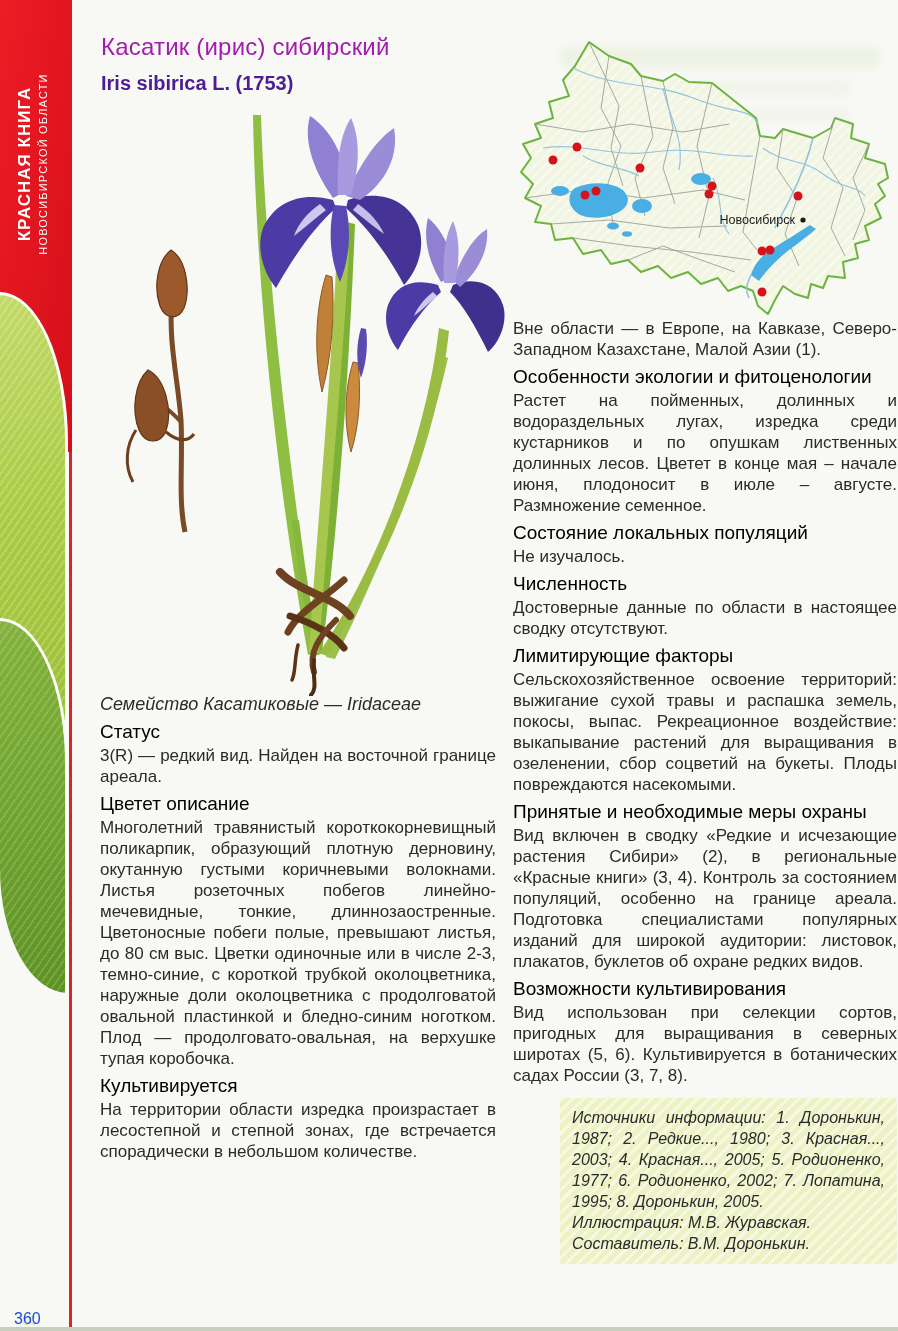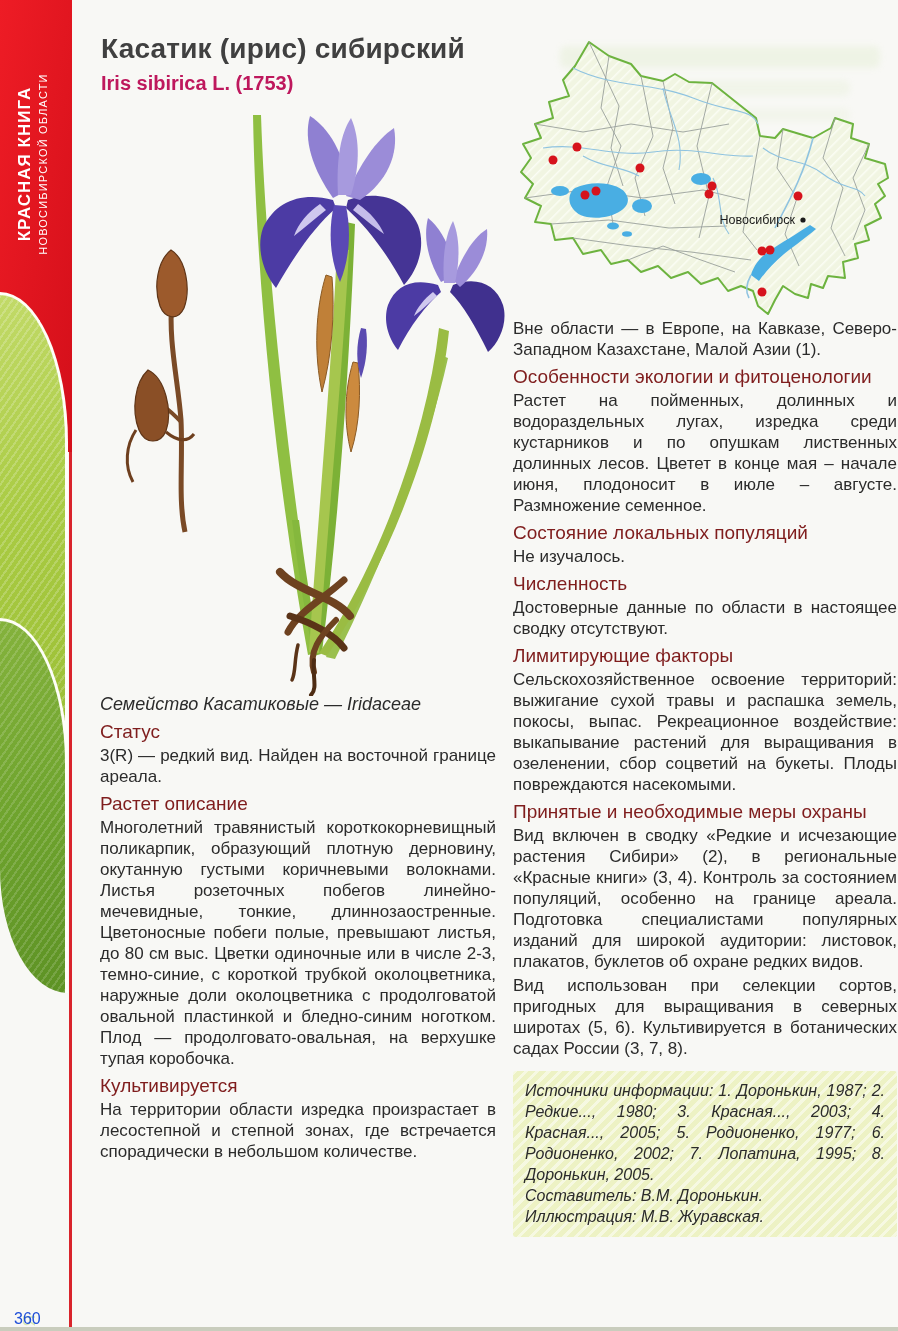--- a/index.html
+++ b/index.html
@@ -51,45 +51,45 @@
   .book-title{color:#ffffff;font-weight:bold;font-size:17px;letter-spacing:1px;}
   .book-subtitle{color:#ffffff;font-size:11px;letter-spacing:1.2px;}
   .rot-lgreen{left:-116px;top:498px;width:300px;height:28px;
     color:#edf6d6;font-weight:bold;font-size:16px;letter-spacing:1px;}
   .rot-dgreen{left:-116px;top:730px;width:300px;height:26px;
     color:#d6e8b4;font-size:16px;letter-spacing:2px;}
   .page-number{position:absolute;left:14px;top:1310px;font-size:16px;color:#1d4ed8;}
   .bottom-edge{position:absolute;left:0;bottom:0;width:898px;height:4px;background:#c9cdbd;}
 
   
-  .title{position:absolute;left:101px;top:33px;font-size:28px;font-weight:bold;color:#404040;letter-spacing:.2px;}
-  .latin{position:absolute;left:101px;top:72px;font-size:20px;font-weight:bold;color:#be185d;}
+  .title{position:absolute;left:101px;top:33px;font-size:24px;font-weight:normal;color:#a21caf;letter-spacing:.2px;}
+  .latin{position:absolute;left:101px;top:72px;font-size:20px;font-weight:bold;color:#4c1d95;}
 
   
   .ghost{position:absolute;background:#d9e8c2;opacity:.30;filter:blur(3px);border-radius:6px;}
   .ghost1{left:560px;top:46px;width:320px;height:22px;}
   .ghost2{left:600px;top:80px;width:250px;height:16px;opacity:.22;}
   .ghost3{left:560px;top:108px;width:290px;height:14px;opacity:.18;}
 
   
   .col{position:absolute;font-size:17px;line-height:21px;text-align:justify;}
   .col-left{left:100px;top:694px;width:396px;}
   .col-right{left:513px;top:318px;width:384px;}
   .family{font-style:italic;font-size:18px;margin:0 0 4px 0;text-align:left;}
-  h3.sec{font-size:19px;line-height:22px;font-weight:normal;color:#7f1d1d;margin:6px 0 2px 0;text-align:left;}
+  h3.sec{font-size:19px;line-height:22px;font-weight:normal;color:#000000;margin:6px 0 2px 0;text-align:left;}
   p.body{margin:0 0 3px 0;}
   .sources{
     margin-top:12px;
     background:
       repeating-linear-gradient(135deg,rgba(255,255,255,.5) 0 3px,rgba(255,255,255,0) 3px 8px),
       #edf2c4;
     border-radius:3px;
     padding:9px 12px 10px 12px;
     font-style:italic;
-    font-size:16px;line-height:21px;
+    font-size:16px;line-height:21px;margin-left:47px;
   }
   .sources p{margin:0;}
 
   
   .map-wrap{position:absolute;left:513px;top:28px;width:384px;height:288px;}
   .plant-wrap{position:absolute;left:108px;top:100px;width:398px;height:596px;}
 </style>
 </head>
 <body>
 
@@ -252,21 +252,21 @@
       </g>
     </svg>
   </div>
 
   <div class="col col-left">
     <p class="family">Семейство Касатиковые — Iridaceae</p>
 
     <h3 class="sec">Статус</h3>
     <p class="body">3(R) — редкий вид. Найден на восточной границе ареала.</p>
 
-    <h3 class="sec">Растет описание</h3>
+    <h3 class="sec">Цветет описание</h3>
     <p class="body">Многолетний травянистый короткокорневищный поликарпик, образующий плотную дерновину, окутанную густыми коричневыми волокнами. Листья розеточных побегов линейно-мечевидные, тонкие, длиннозаостренные. Цветоносные побеги полые, превышают листья, до 80 см выс. Цветки одиночные или в числе 2-3, темно-синие, с короткой трубкой околоцветника, наружные доли околоцветника с продолговатой овальной пластинкой и бледно-синим ноготком. Плод — продолговато-овальная, на верхушке тупая коробочка.</p>
 
     <h3 class="sec">Культивируется</h3>
     <p class="body">На территории области изредка произрастает в лесостепной и степной зонах, где встречается спорадически в небольшом количестве.</p>
   </div>
 
   <div class="col col-right">
     <p class="body">Вне области — в Европе, на Кавказе, Северо-Западном Казахстане, Малой Азии (1).</p>
 
     <h3 class="sec">Особенности экологии и фитоценологии</h3>
@@ -277,22 +277,23 @@
 
     <h3 class="sec">Численность</h3>
     <p class="body">Достоверные данные по области в настоящее сводку отсутствуют.</p>
 
     <h3 class="sec">Лимитирующие факторы</h3>
     <p class="body">Сельскохозяйственное освоение территорий: выжигание сухой травы и распашка земель, покосы, выпас. Рекреационное воздействие: выкапывание растений для выращивания в озеленении, сбор соцветий на букеты. Плоды повреждаются насекомыми.</p>
 
     <h3 class="sec">Принятые и необходимые меры охраны</h3>
     <p class="body">Вид включен в сводку «Редкие и исчезающие растения Сибири» (2), в региональные «Красные книги» (3, 4). Контроль за состоянием популяций, особенно на границе ареала. Подготовка специалистами популярных изданий для широкой аудитории: листовок, плакатов, буклетов об охране редких видов.</p>
 
+    <h3 class="sec">Возможности культивирования</h3>
     <p class="body">Вид использован при селекции сортов, пригодных для выращивания в северных широтах (5, 6). Культивируется в ботанических садах России (3, 7, 8).</p>
 
     <div class="sources">
       <p>Источники информации: 1. Доронькин, 1987; 2. Редкие..., 1980; 3. Красная..., 2003; 4. Красная..., 2005; 5. Родионенко, 1977; 6. Родионенко, 2002; 7. Лопатина, 1995; 8. Доронькин, 2005.</p>
+      <p>Иллюстрация: М.В. Журавская.</p>
       <p>Составитель: В.М. Доронькин.</p>
-      <p>Иллюстрация: М.В. Журавская.</p>
     </div>
   </div>
 
 </div>
 
 </body></html>

